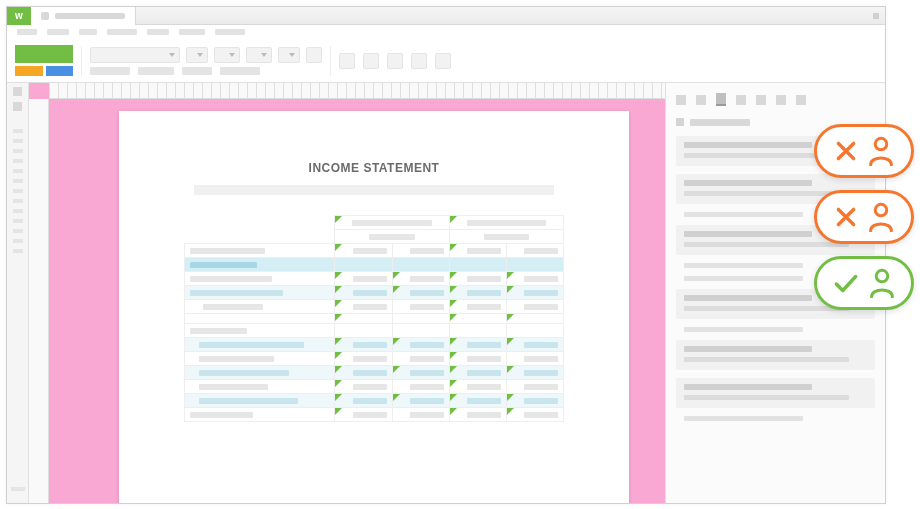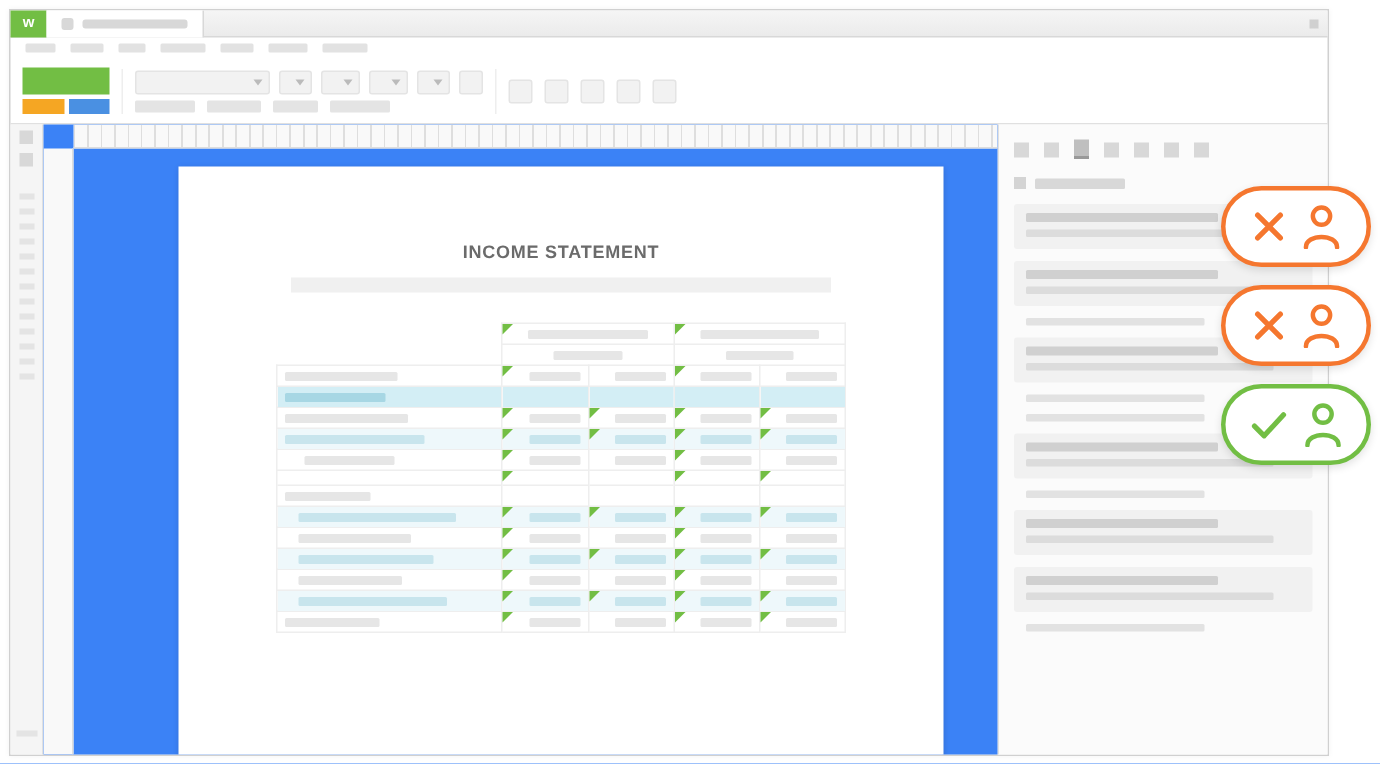--- a/index.html
+++ b/index.html
@@ -36,21 +36,21 @@
   
   
   .body-area { display: flex; height: calc(100% - 76px); }
   
   
   .left-gutter { width: 22px; background: #f5f5f5; border-right: 1px solid #e0e0e0; display:flex; flex-direction:column; align-items:center; padding-top:4px; gap:6px; }
   .gutter-sq { width: 9px; height: 9px; background: #d8d8d8; }
   .gutter-line { width: 10px; height: 4px; background: #e4e4e4; }
   
   
-  .canvas-col { flex: 1; display: flex; flex-direction: column; background: #3b82f6; position: relative; overflow:hidden; }
+  .canvas-col { flex: 1; display: flex; flex-direction: column; background: #f9a8d4; position: relative; overflow:hidden; }
   .h-ruler { height: 16px; background: #f9f9f9; border-bottom: 1px solid #ddd; position: relative; margin-left: 20px; }
   .h-ruler::before { content:""; position:absolute; inset:0; background: repeating-linear-gradient(to right, #ccc 0 1px, transparent 1px 9px); opacity:0.6; }
   .v-ruler { position:absolute; left:0; top:16px; bottom:0; width:20px; background:#f9f9f9; border-right:1px solid #ddd; }
   
   .page { position: absolute; left: 90px; top: 28px; width: 510px; height: 420px; background: #fff; box-shadow: 0 1px 4px rgba(0,0,0,0.15); padding: 50px 40px 0; }
   .doc-title { text-align: center; font-size: 12px; font-weight: bold; color: #6b6b6b; letter-spacing: 0.5px; }
   .title-underline { width: 360px; height: 10px; background: #f0f0f0; margin: 10px auto 20px; }
   
   .fin-table { width: 380px; margin: 0 auto; border-collapse: collapse; font-size: 9px; }
   .fin-table td { border: 1px solid #eee; padding: 0; height: 14px; position: relative; vertical-align: middle; }

